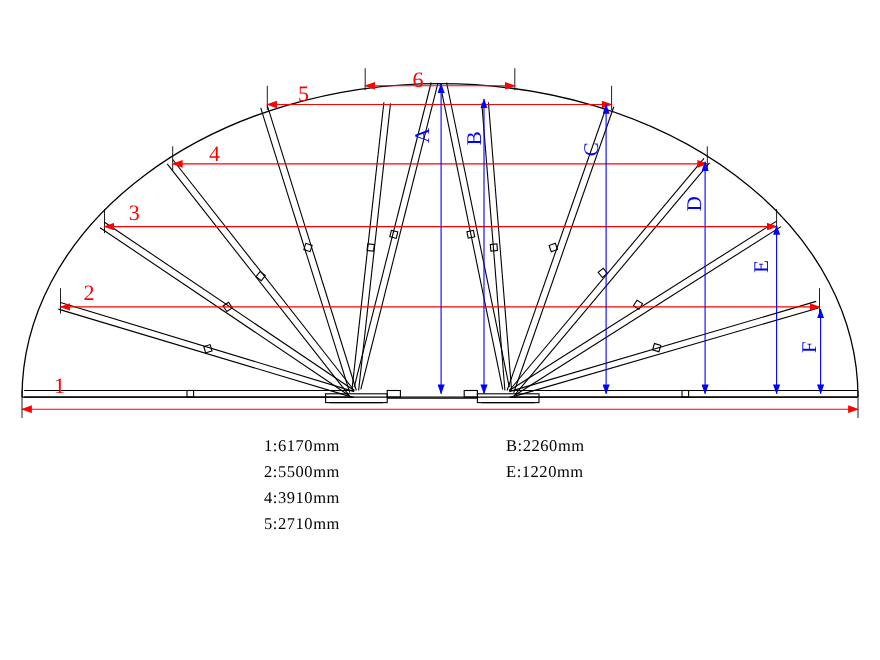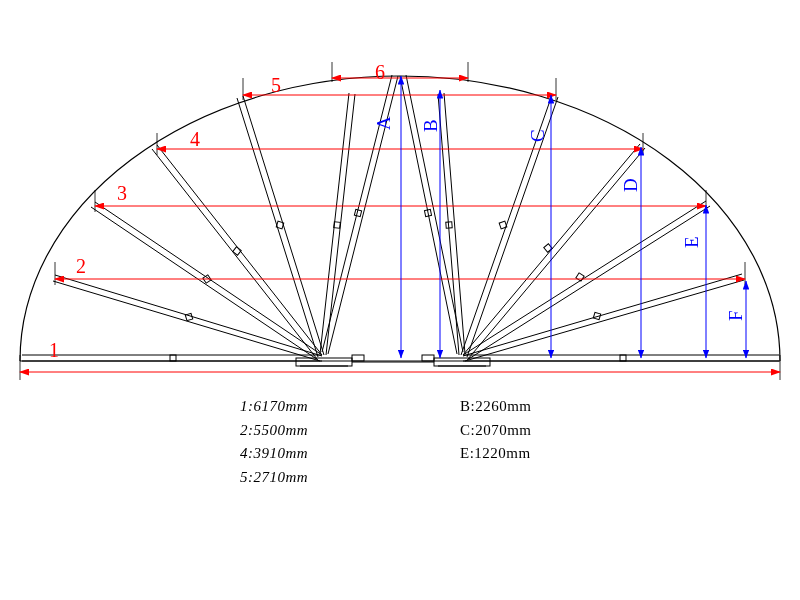--- a/index.html
+++ b/index.html
@@ -38,21 +38,21 @@
     gap: 0px;
     font-family: "Liberation Serif", serif;
     font-size: 15px;
     color: #000000;
   }
   .legend-col {
     display: flex;
     flex-direction: column;
     gap: 6.5px;
   }
-  .legend-col.left { width: 220px; font-style: italic; }
+  .legend-col.left { width: 220px; }
   .legend-col.right { width: 180px; }
   .legend-item {
     white-space: nowrap;
     letter-spacing: 0.5px;
   }
   text {
     font-family: "Liberation Serif", serif;
   }
 </style>
 </head>
@@ -223,18 +223,17 @@
 
   <div class="legend">
     <div class="legend-col left">
       <div class="legend-item">1:6170mm</div>
       <div class="legend-item">2:5500mm</div>
       <div class="legend-item">4:3910mm</div>
       <div class="legend-item">5:2710mm</div>
     </div>
     <div class="legend-col right">
       <div class="legend-item">B:2260mm</div>
-      <div class="legend-item">C:2070mm</div>
       <div class="legend-item">E:1220mm</div>
     </div>
   </div>
 
 </div>
 
 </body></html>

